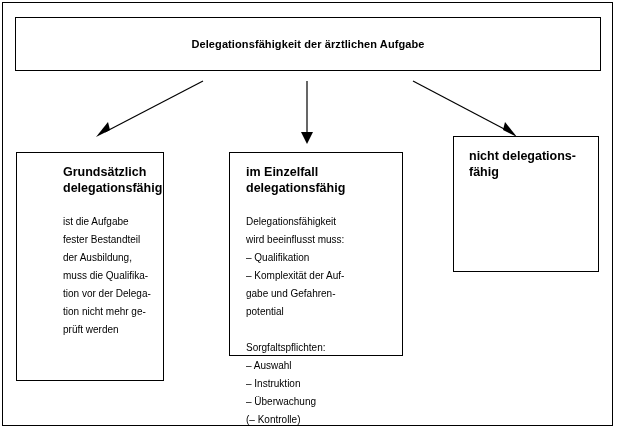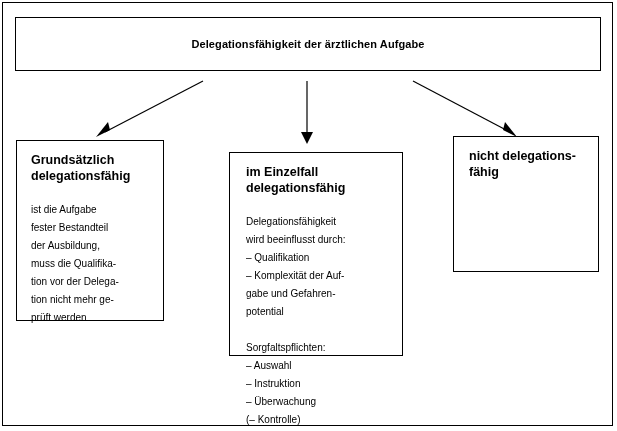--- a/index.html
+++ b/index.html
@@ -47,23 +47,24 @@
     font-size: 11px;
     font-weight: bold;
     color: #000000;
     letter-spacing: 0.1px;
     text-align: center;
     white-space: nowrap;
   }
   
   #box-left {
     left: 16px;
-    top: 140px;
+    top: 152px;
     width: 148px;
-    height: 181px;
+    height: 229px;
+    padding-left: 32px;
   }
   #box-middle {
     left: 229px;
     top: 152px;
     width: 174px;
     height: 204px;
   }
   #box-right {
     left: 453px;
     top: 136px;
@@ -144,21 +145,21 @@
 tion nicht mehr ge-
 prüft werden</div>
     </div>
   </div>
 
   <div class="node-box" id="box-middle">
     <div class="box-inner">
       <div class="box-heading">im Einzelfall
 delegationsfähig</div>
       <div class="box-body">Delegationsfähigkeit
-wird beeinflusst durch:
+wird beeinflusst muss:
 – Qualifikation
 – Komplexität der Auf-
    gabe und Gefahren-
    potential</div>
       <div class="box-body gap-block">Sorgfaltspflichten:
 – Auswahl
 – Instruktion
 – Überwachung
 (– Kontrolle)</div>
     </div>

